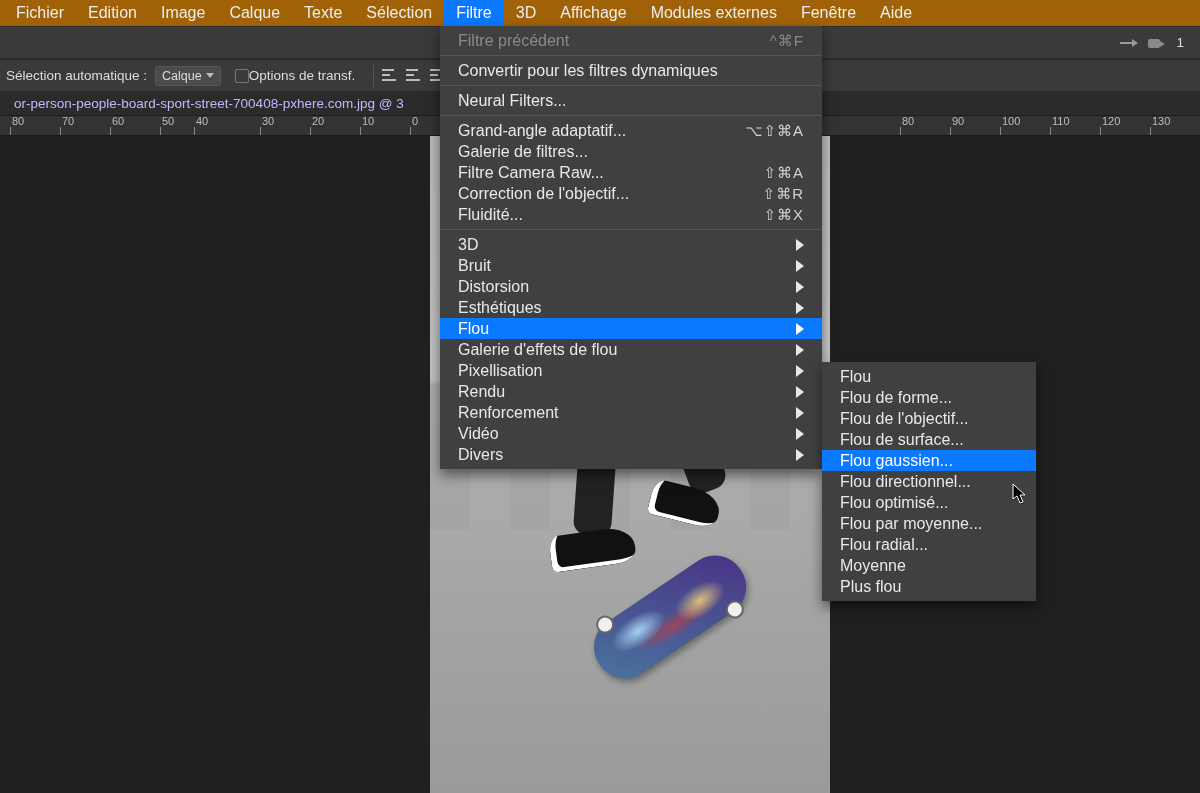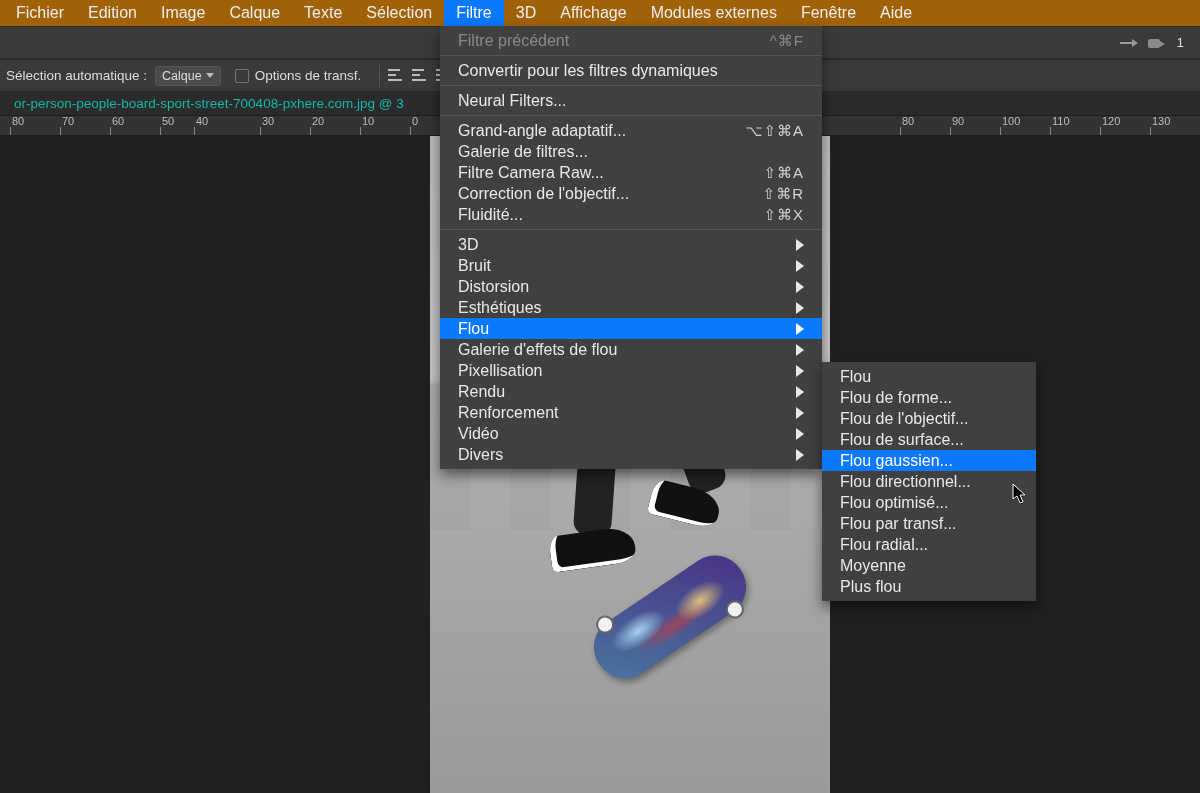--- a/index.html
+++ b/index.html
@@ -35,36 +35,36 @@
   .layer-select {
     display: inline-flex; align-items: center; gap:4px;
     background:#4b4b4b; border:1px solid #555; border-radius:3px;
     height:20px; padding:0 6px; font-size:12.5px;
   }
   .chev-down {
     width: 0; height:0; border-left:4px solid transparent; border-right:4px solid transparent;
     border-top:5px solid #bbb;
   }
   .checkbox {
-    display:inline-flex; align-items:center; gap:6px;
+    display:inline-flex; align-items:center; 
   }
   .checkbox .box {
     width:14px; height:14px; border:1px solid #777; background:#3a3a3a; border-radius:2px;
   }
   .right-cluster { margin-left:auto; display:flex; align-items:center; gap:10px; padding-right:10px; }
   .txt-disabled { color:#888; }
 
   
   .doctab {
     height: 24px; background:#2b2b2b; display:flex; align-items:center;
     padding-left: 2px;
     border-bottom:1px solid #1c1c1c;
   }
   .doctab .tab {
-    background:#2b2b2b; color:#14b8a6; font-size:13.5px; padding:3px 12px;
+    background:#2b2b2b; color:#c4b5fd; font-size:13.5px; padding:3px 12px;
   }
 
   
   .ruler {
     height: 20px; width:100%;
     background:#333; position:relative; overflow:hidden;
     border-bottom:1px solid #1c1c1c;
     font-size:10px; color:#aaa;
   }
   .tick { position:absolute; bottom:0; height:20px; display:flex; flex-direction:column; align-items:flex-start; }
@@ -377,21 +377,21 @@
     <div class="row highlight">
       <span class="label">Flou gaussien...</span>
     </div>
     <div class="row">
       <span class="label">Flou directionnel...</span>
     </div>
     <div class="row">
       <span class="label">Flou optimisé...</span>
     </div>
     <div class="row">
-      <span class="label">Flou par transf...</span>
+      <span class="label">Flou par moyenne...</span>
     </div>
     <div class="row">
       <span class="label">Flou radial...</span>
     </div>
     <div class="row">
       <span class="label">Moyenne</span>
     </div>
     <div class="row">
       <span class="label">Plus flou</span>
     </div>

